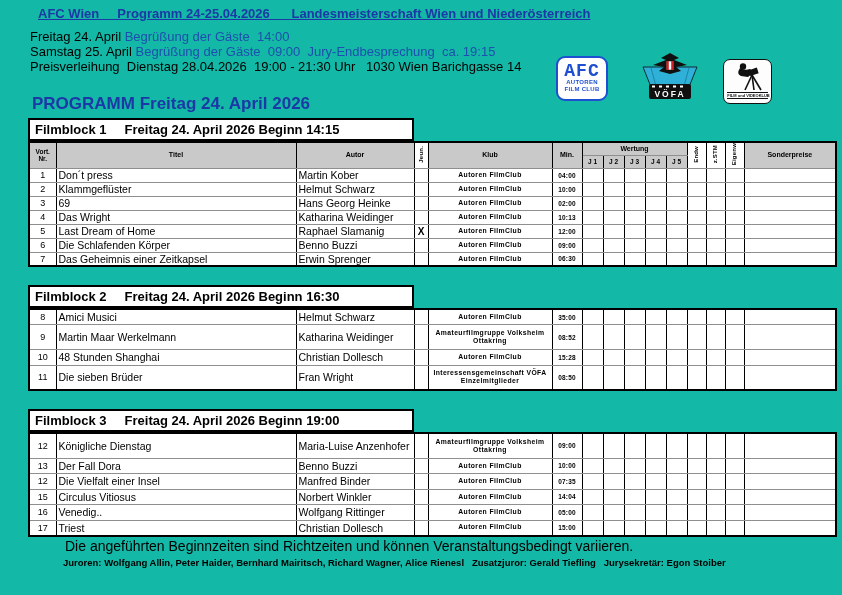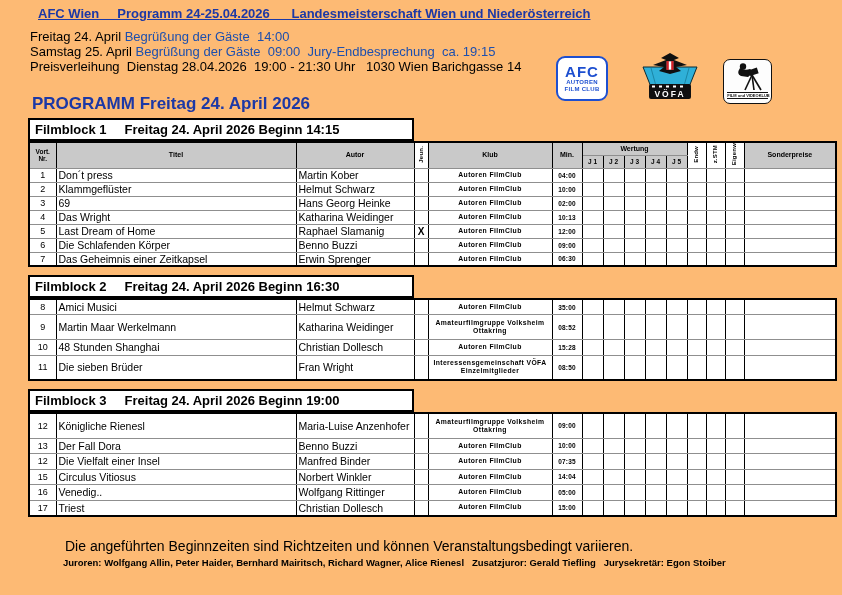--- a/index.html
+++ b/index.html
@@ -2,45 +2,45 @@
 <html style="--title_blue: #1c38a6; --info_blue: #1d4fae; --heading_blue: #1c38a6; --afc_blue: #1d4fd0; --voefa_teal: #2fb0d8; --shield_red: #d22027; --header_gray: #c9c9c9;"><head>
 <meta charset="utf-8">
 <style>
   :root{
     --title_blue:#1c38a6; --info_blue:#1d4fae; --heading_blue:#1c38a6;
     --afc_blue:#1d4fd0; --voefa_teal:#2fb0d8; --shield_red:#d22027;
     --header_gray:#c9c9c9; --grid_gray:#8f8f8f;
   }
   *{margin:0;padding:0;box-sizing:border-box;}
   body{background:#e8e8e8;font-family:"Liberation Sans",sans-serif;}
-  .page{position:relative;width:842px;height:595px;background:#fdba74;margin:0 auto;overflow:hidden;}
+  .page{position:relative;width:842px;height:595px;background:#14b8a6;margin:0 auto;overflow:hidden;}
 
   .doc-title{position:absolute;left:38px;top:6px;font-size:13px;font-weight:bold;
     color:var(--title_blue);text-decoration:underline;white-space:pre;}
 
   .info{position:absolute;left:30px;top:29px;font-size:13px;font-weight:normal;line-height:15px;}
   .info .blk{color:#000;white-space:pre;}
   .info .blu{color:var(--info_blue);white-space:pre;}
 
   
   .logo-afc{position:absolute;left:556px;top:56px;width:52px;height:45px;border:2.5px solid var(--afc_blue);
     border-radius:9px;display:flex;flex-direction:column;align-items:center;justify-content:center;background:#fff;}
-  .afc-big{font-size:15px;font-weight:bold;color:var(--afc_blue);letter-spacing:1px;line-height:15px;}
+  .afc-big{font-size:18px;font-weight:bold;color:var(--afc_blue);letter-spacing:1px;line-height:15px;font-family:Liberation Mono, monospace;}
   .afc-sub{font-size:6px;font-weight:bold;color:var(--afc_blue);line-height:7px;letter-spacing:.3px;}
   .logo-voefa{position:absolute;left:637px;top:51px;width:66px;height:50px;}
   .logo-cam{position:absolute;left:723px;top:59px;width:49px;height:45px;border:1.5px solid #111;border-radius:7px;
     background:#fdfdfd;display:flex;flex-direction:column;align-items:center;justify-content:flex-end;overflow:hidden;}
   .cam-caption{font-size:4px;font-weight:bold;color:#111;line-height:5px;text-align:center;white-space:nowrap;
     border-top:1px solid #111;border-bottom:1px solid #111;width:86%;margin-bottom:4px;}
 
   .prog-heading{position:absolute;left:32px;top:94px;font-size:17px;font-weight:bold;color:var(--heading_blue);}
 
   
   .blocks{position:absolute;left:28px;top:118px;width:807px;}
-  .block + .block{margin-top:8px;}
+  .block + .block{margin-top:18px;}
   .block-title{width:386px;height:23px;border:2px solid #000;background:#fff;display:flex;align-items:center;
     padding-left:5px;font-size:13px;font-weight:bold;color:#000;white-space:pre;}
   table.ptable{border-collapse:collapse;table-layout:fixed;width:807px;background:#fff;border:2px solid #000;}
   table.ptable td, table.ptable th{border-left:1px solid #000;border-right:1px solid #000;
     border-top:1px solid var(--grid_gray);border-bottom:1px solid var(--grid_gray);
     overflow:hidden;vertical-align:middle;padding:0 2px;}
   th.h{background:var(--header_gray);font-size:7px;font-weight:bold;text-align:center;
     border:1px solid #000;color:#000;line-height:1.15;}
   th.h-rot{background:#fff;}
   th .vert{display:inline-block;writing-mode:vertical-rl;transform:rotate(180deg);
@@ -383,21 +383,21 @@
             <col style="width: 21px;">
             <col style="width: 21px;">
             <col style="width: 19px;">
             <col style="width: 19px;">
             <col style="width: 19px;">
             <col style="width: 92px;">
           </colgroup>
           <tbody>
             <tr style="height: 25px;">
               <td class="c-nr">12</td>
-              <td class="c-titel">Königliche Rienesl</td>
+              <td class="c-titel">Königliche Dienstag</td>
               <td class="c-autor">Maria-Luise Anzenhofer</td>
               <td class="c-jeun"></td>
               <td class="c-klub">Amateurfilmgruppe Volksheim Ottakring</td>
               <td class="c-min">09:00</td>
               <td class="c-empty"></td>
               <td class="c-empty"></td>
               <td class="c-empty"></td>
               <td class="c-empty"></td>
               <td class="c-empty"></td>
               <td class="c-empty"></td>

